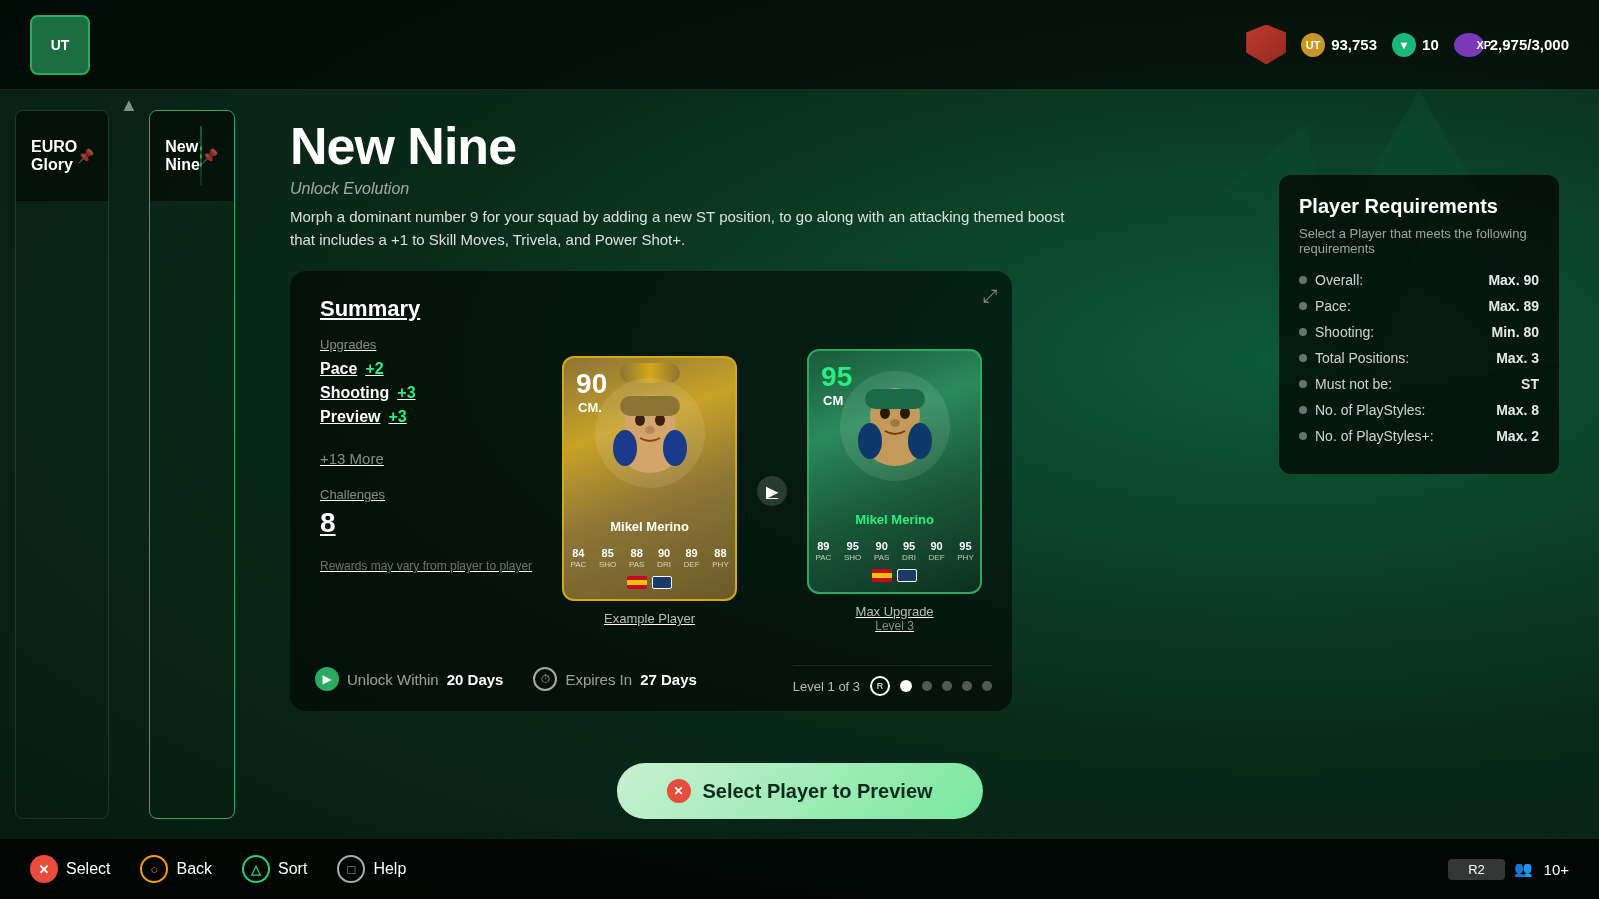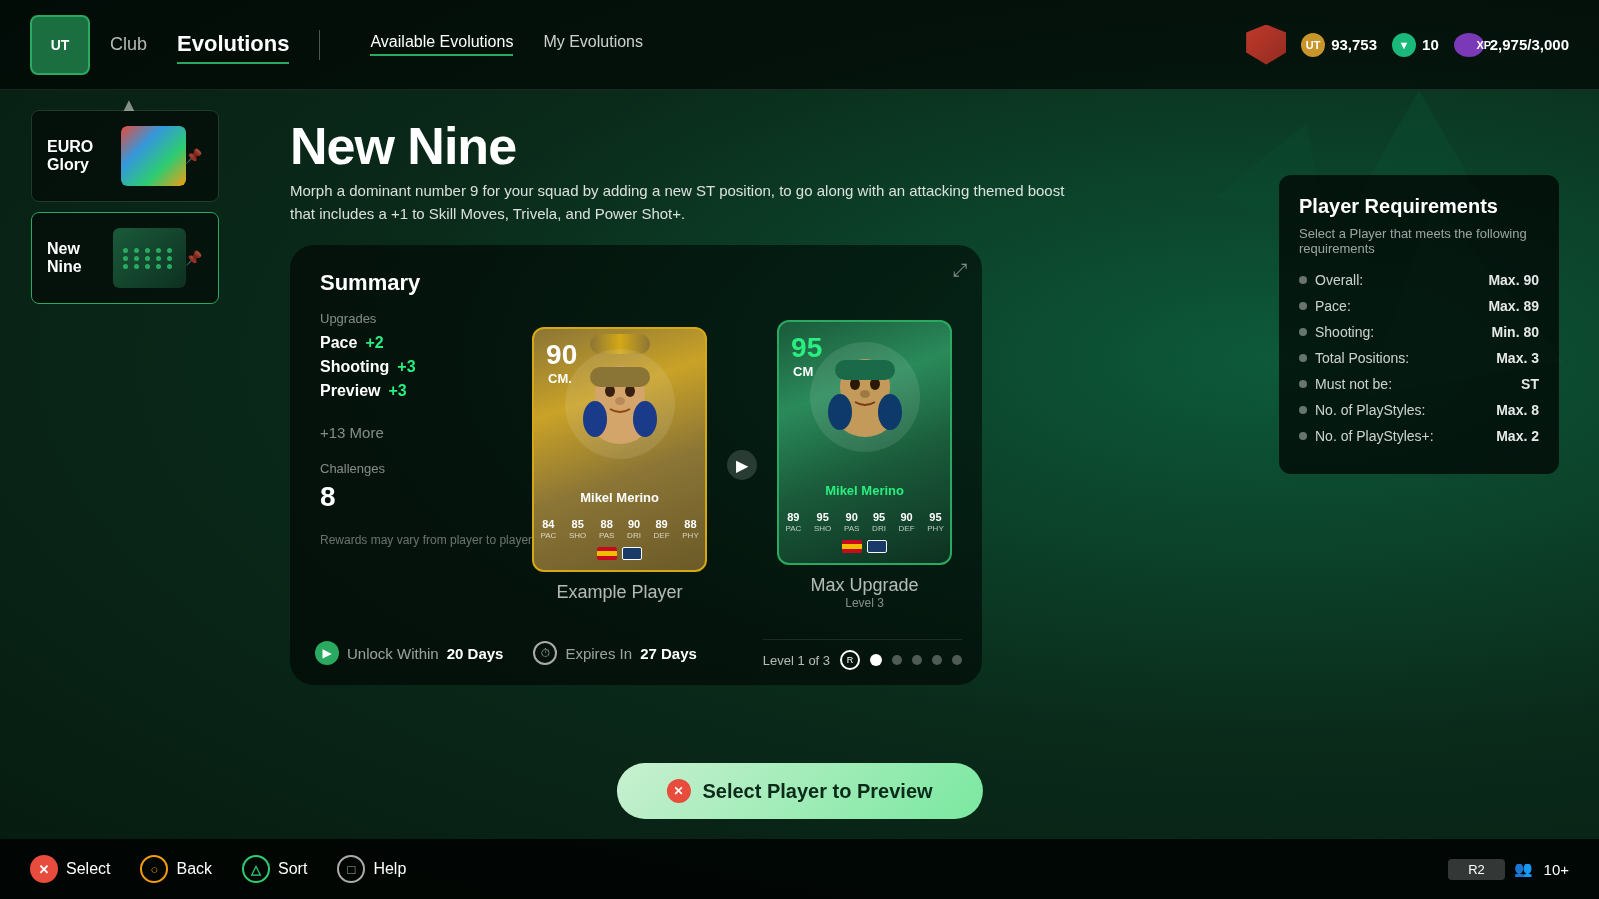--- a/index.html
+++ b/index.html
@@ -115,23 +115,23 @@
       background: linear-gradient(135deg, #c0392b, #922b21);
       clip-path: polygon(50% 0%, 100% 20%, 100% 70%, 50% 100%, 0% 70%, 0% 20%);
     }
 
     
     .sidebar {
       position: absolute;
       left: 0; top: 90px; bottom: 60px;
       width: 250px;
       z-index: 5;
-      padding: 20px 16px;
-      display: flex;
-      flex-direction: column;
+      padding: 20px 0;
+      display: flex;
+      flex-direction: row;
       gap: 10px;
     }
     .sidebar-item {
       margin: 0 15px;
       border-radius: 8px;
       overflow: hidden;
       cursor: pointer;
       border: 1px solid rgba(255,255,255,0.1);
     }
     .sidebar-item.active {
@@ -209,26 +209,28 @@
     .evo-desc {
       font-size: 15px;
       color: rgba(255,255,255,0.85);
       max-width: 780px;
       line-height: 1.5;
     }
 
     
     .summary-panel {
       background: rgba(0,0,0,0.55);
-      border-radius: 24px;
+      border-radius: 16px;
       padding: 25px 30px;
       display: flex;
+      gap: 30px;
       max-width: 800px;
       position: relative;
       min-height: 440px;
+      text-decoration: underline;
     }
     .summary-left {
       flex: 1;
     }
     .summary-title {
       font-size: 22px;
       font-weight: bold;
       margin-bottom: 15px;
     }
     .upgrades-section {
@@ -405,21 +407,21 @@
       justify-content: center;
       gap: 5px;
     }
     .flag-badge {
       width: 20px; height: 13px;
       border-radius: 2px;
     }
     .flag-esp { background: linear-gradient(#c60b1e 33%, #f1bf00 33%, #f1bf00 66%, #c60b1e 66%); }
     .flag-club { background: #1a3a6a; border: 1px solid #fff; }
     .card-label {
-      font-size: 18px;
+      font-size: 13px;
       color: rgba(255,255,255,0.7);
       margin-top: 2px;
     }
     .card-sublabel {
       font-size: 12px;
       color: rgba(255,255,255,0.5);
     }
 
     
     .expand-btn {
@@ -635,29 +637,20 @@
 <body>
 
 <div class="bg-gradient"></div>
 
 <div class="geo-deco geo-triangle-1"></div>
 <div class="geo-deco geo-triangle-2"></div>
 <div class="geo-deco geo-triangle-3"></div>
 
 <nav class="top-nav">
   <div class="ut-logo">UT</div>
-  <div class="nav-items">
-    <span class="nav-item">Club</span>
-    <span class="nav-item active">Evolutions</span>
-    <div class="nav-divider"></div>
-    <div class="nav-sub">
-      <span class="nav-sub-item active">Available Evolutions</span>
-      <span class="nav-sub-item">My Evolutions</span>
-    </div>
-  </div>
   <div class="top-right-hud">
     <div class="shield-icon-top"></div>
     <div class="hud-badge">
       <div class="hud-icon gold">UT</div>
       <span>93,753</span>
     </div>
     <div class="hud-badge">
       <div class="hud-icon teal">▼</div>
       <span>10</span>
     </div>
@@ -707,20 +700,21 @@
       </div>
       <span style="color:rgba(255,255,255,0.6);font-size:14px;">📌</span>
     </div>
   </div>
 </aside>
 
 <main class="main-content">
 
   <div class="evo-header">
     <h1 class="evo-title">New Nine</h1>
+    <div class="evo-subtitle">Unlock Evolution</div>
     <p class="evo-desc">Morph a dominant number 9 for your squad by adding a new ST position, to go along with an attacking themed boost that includes a +1 to Skill Moves, Trivela, and Power Shot+.</p>
   </div>
 
   <div style="display:flex; gap:20px; align-items:flex-start;">
     <div class="summary-panel">
       <div class="summary-left">
         <div class="summary-title">Summary</div>
 
         <div class="upgrades-section">
           <div class="upgrades-label">Upgrades</div>

